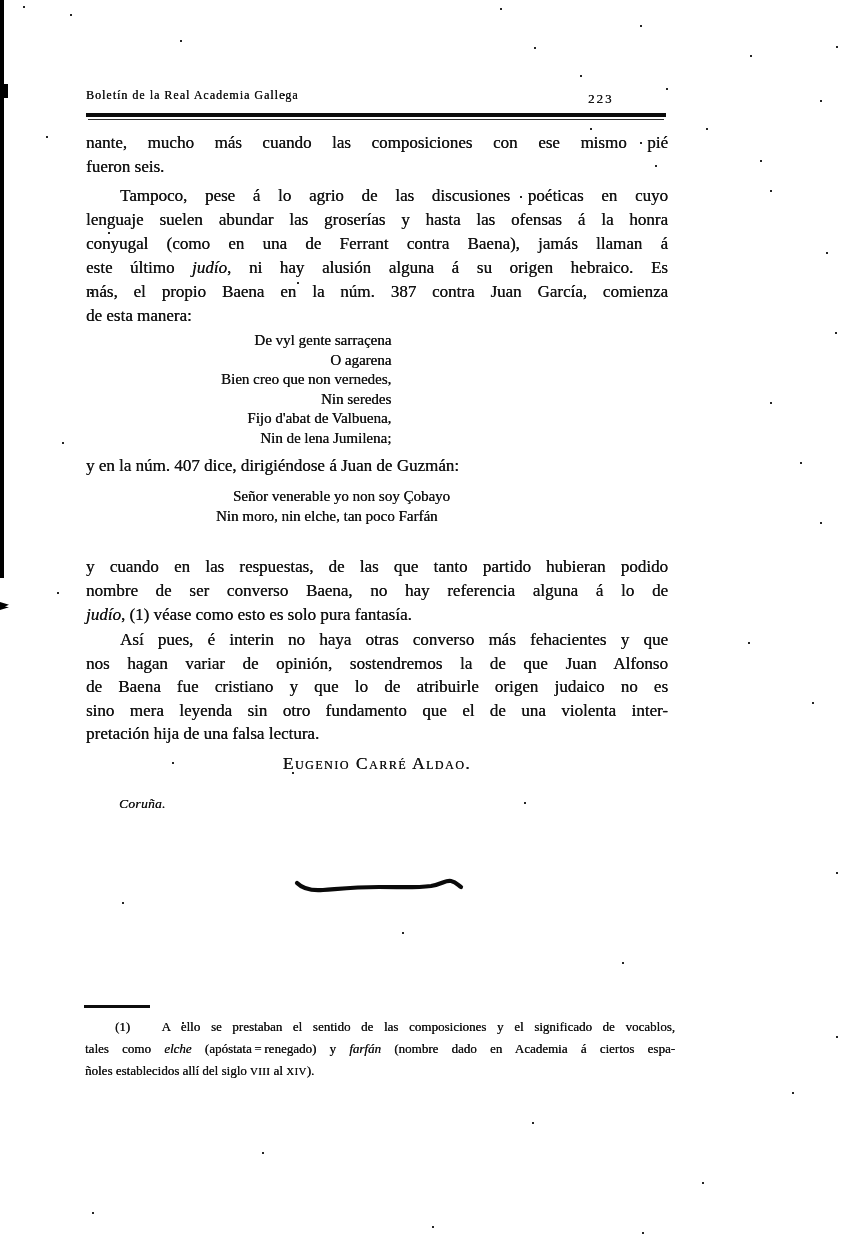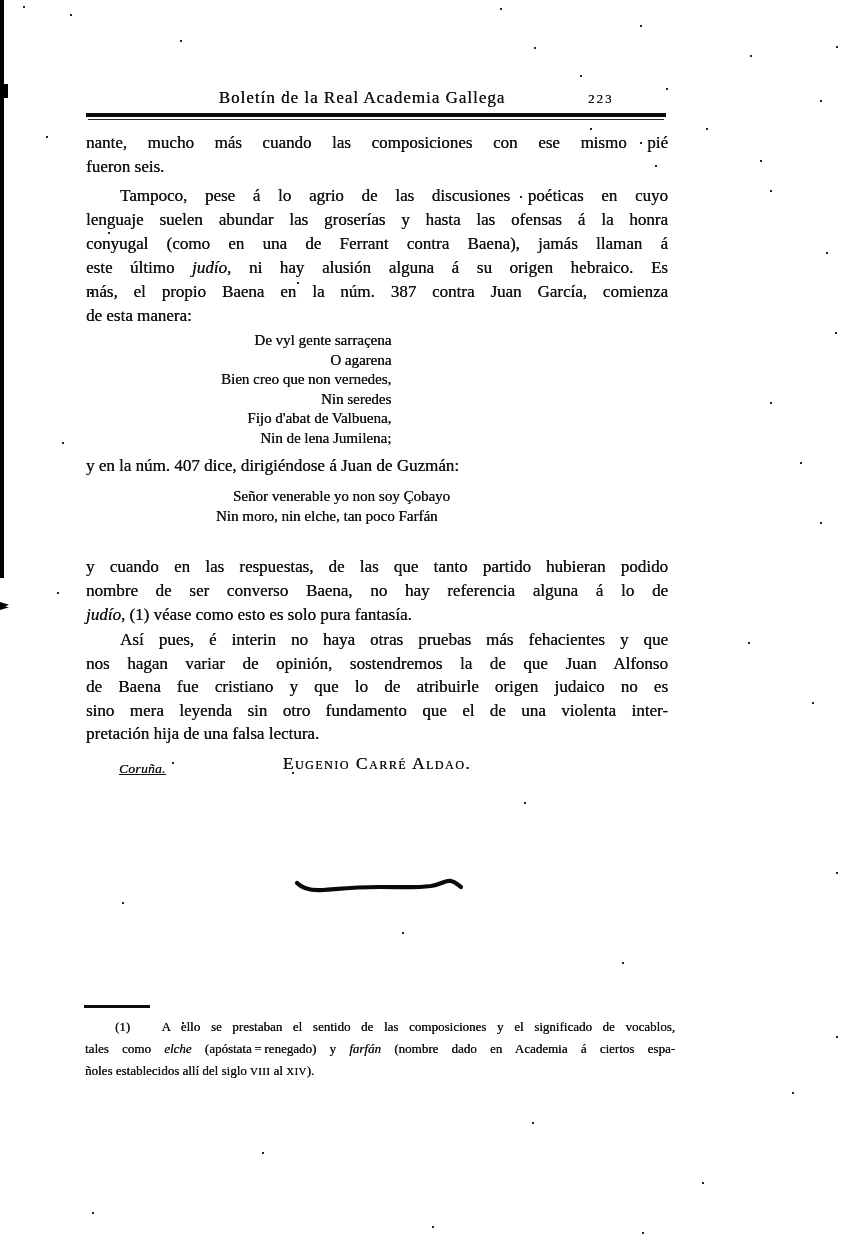--- a/index.html
+++ b/index.html
@@ -3,21 +3,21 @@
 <meta charset="utf-8">
 <style>
   html,body{margin:0;padding:0;background:#9a9a9a;}
   .page{
     position:relative;width:850px;height:1240px;background:#ffffff;
     font-family:"Liberation Serif","DejaVu Serif",serif;color:#141414;
     overflow:hidden;text-shadow:0.25px 0 0 currentColor;
   }
   .abs{position:absolute;}
   
-  .hdr-title{top:88px;left:86px;width:552px;text-align:center;font-size:17px;
+  .hdr-title{top:88px;left:86px;width:552px;font-size:12px;
     letter-spacing:1px;white-space:nowrap;}
   .hdr-num{top:91px;left:588px;font-size:13px;letter-spacing:2px;}
   .hdr-rule{top:113px;left:86px;width:580px;height:4px;background:#0c0c0c;}
   .hdr-rule2{top:119px;left:88px;width:576px;height:1px;background:#2a2a2a;}
   
   .col{left:86px;width:582px;font-size:17px;line-height:24px;}
   .ln{text-align:justify;text-align-last:justify;}
   .last{text-align-last:left;}
   .ind{text-indent:34px;}
   .i{font-style:italic;}
@@ -28,21 +28,21 @@
   
   .p1{top:131px;}
   .p2{top:184px;}
   .verse1{top:331px;left:221px;text-align:right;}
   .lead407{top:454px;}
   .verse2{top:487px;left:216px;}
   .p3{top:555px;}
   .p4{top:628px;line-height:23.5px;}
   .sig{top:751px;text-align:center;padding-right:33px;font-variant:small-caps;
     letter-spacing:1.5px;font-size:17.5px;}
-  .place{top:761px;left:119px;font-style:italic;font-size:13.5px;letter-spacing:0.3px;text-decoration:underline;}
+  .place{top:796px;left:119px;font-style:italic;font-size:13.5px;letter-spacing:0.3px;}
   .flourish{top:876px;left:293px;}
   
   .fn-rule{top:1005px;left:84px;width:66px;height:3px;background:#0d0d0d;}
   .fn{top:1016px;left:85px;width:590px;font-size:13px;line-height:22px;}
   .fn .ind{text-indent:30px;}
   
   .edge-bar{left:0;top:0;width:4px;height:578px;background:#000;}
   .edge-blob{left:0;top:84px;width:8px;height:14px;background:#000;}
   .edge-mark{left:0;top:602px;width:9px;height:8px;background:#000;
     clip-path:polygon(0 0,100% 35%,55% 55%,100% 65%,0 100%);}
@@ -94,21 +94,21 @@
     <div>Nin moro, nin elche, tan poco Farfán</div>
   </div>
 
   <div class="abs col p3">
     <div class="ln">y cuando en las respuestas, de las que tanto partido hubieran podido</div>
     <div class="ln">nombre de ser converso Baena, no hay referencia alguna á lo de</div>
     <div class="ln last"><span class="i">judío</span><span>, (1) véase como esto es solo pura fantasía.</span></div>
   </div>
 
   <div class="abs col p4">
-    <div class="ln ind">Así pues, é interin no haya otras pruebas más fehacientes y que</div>
+    <div class="ln ind">Así pues, é interin no haya otras converso más fehacientes y que</div>
     <div class="ln">nos hagan variar de opinión, sostendremos la de que Juan Alfonso</div>
     <div class="ln">de Baena fue cristiano y que lo de atribuirle origen judaico no es</div>
     <div class="ln">sino mera leyenda sin otro fundamento que el de una violenta inter-</div>
     <div class="ln last">pretación hija de una falsa lectura.</div>
   </div>
 
   <div class="abs col sig">Eugenio Carré Aldao.</div>
   <div class="abs place">Coruña.</div>
 
   <svg class="abs flourish" width="172" height="22" viewBox="0 0 172 22">

